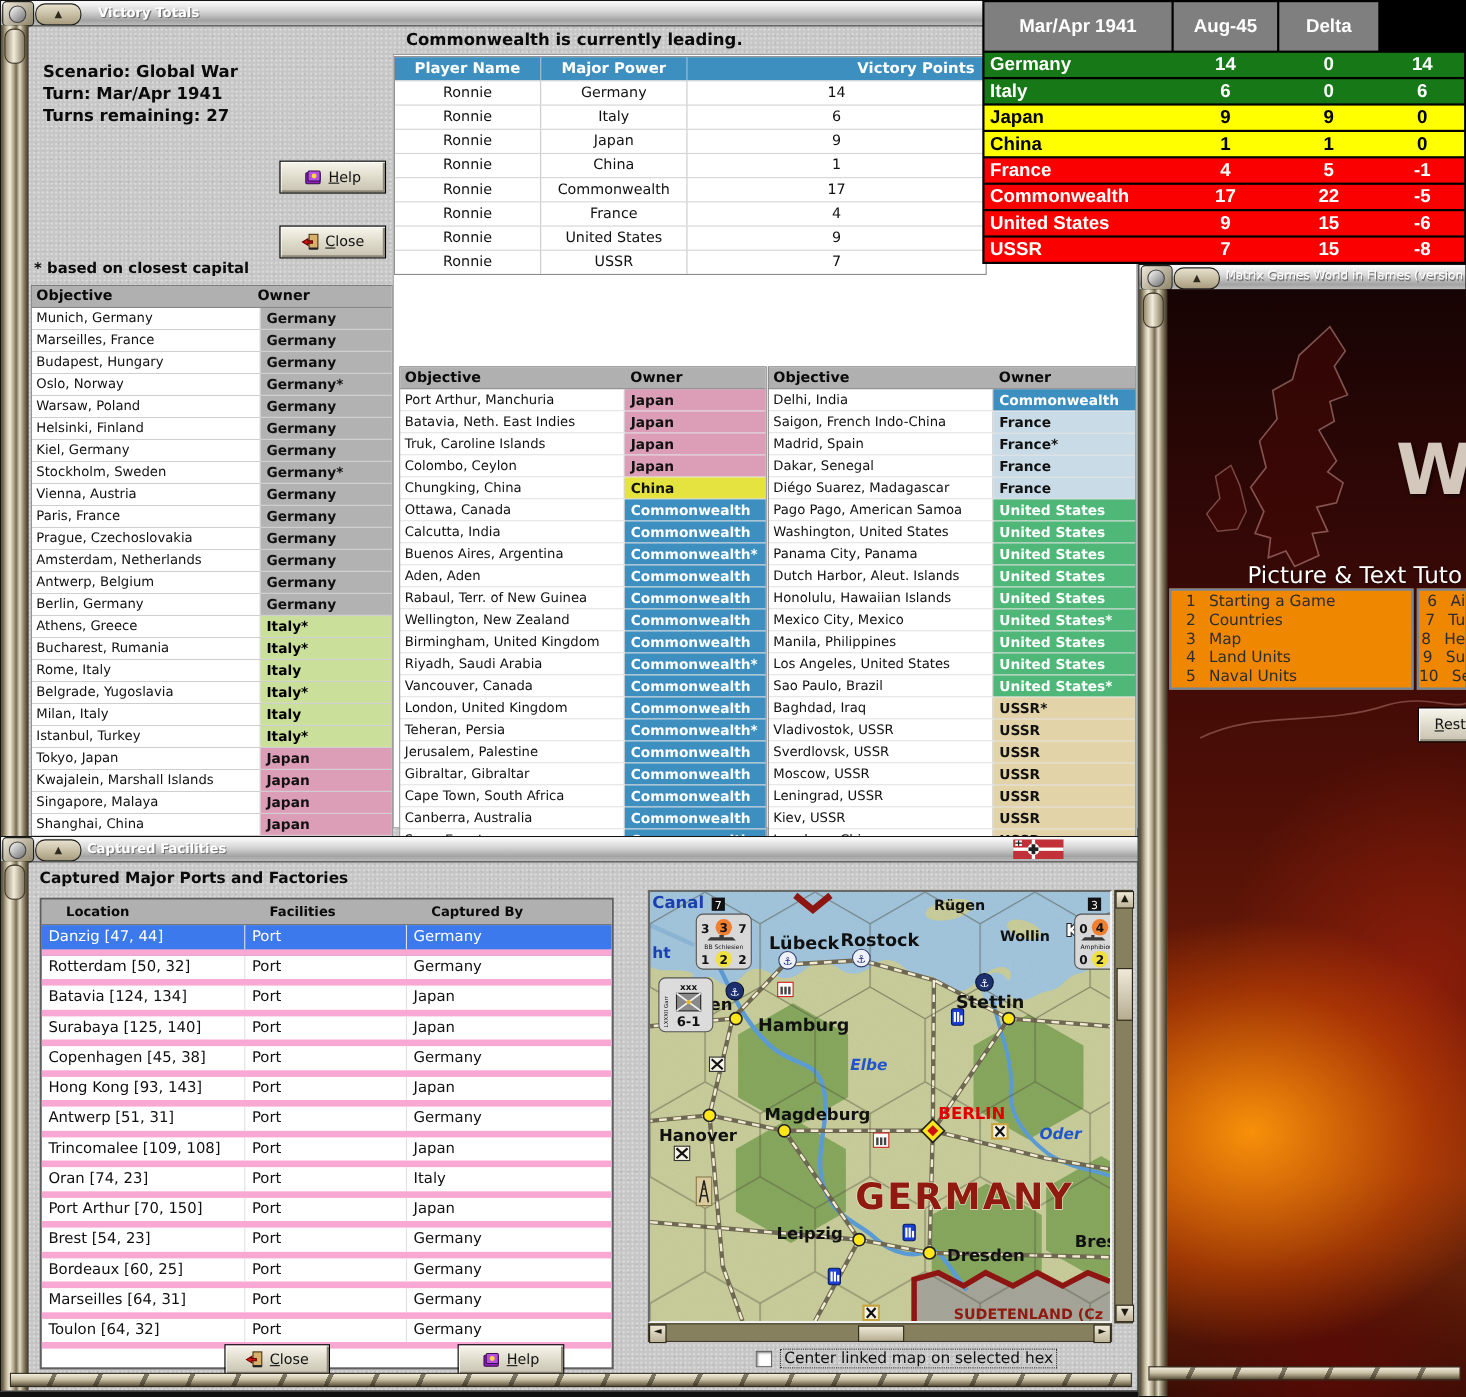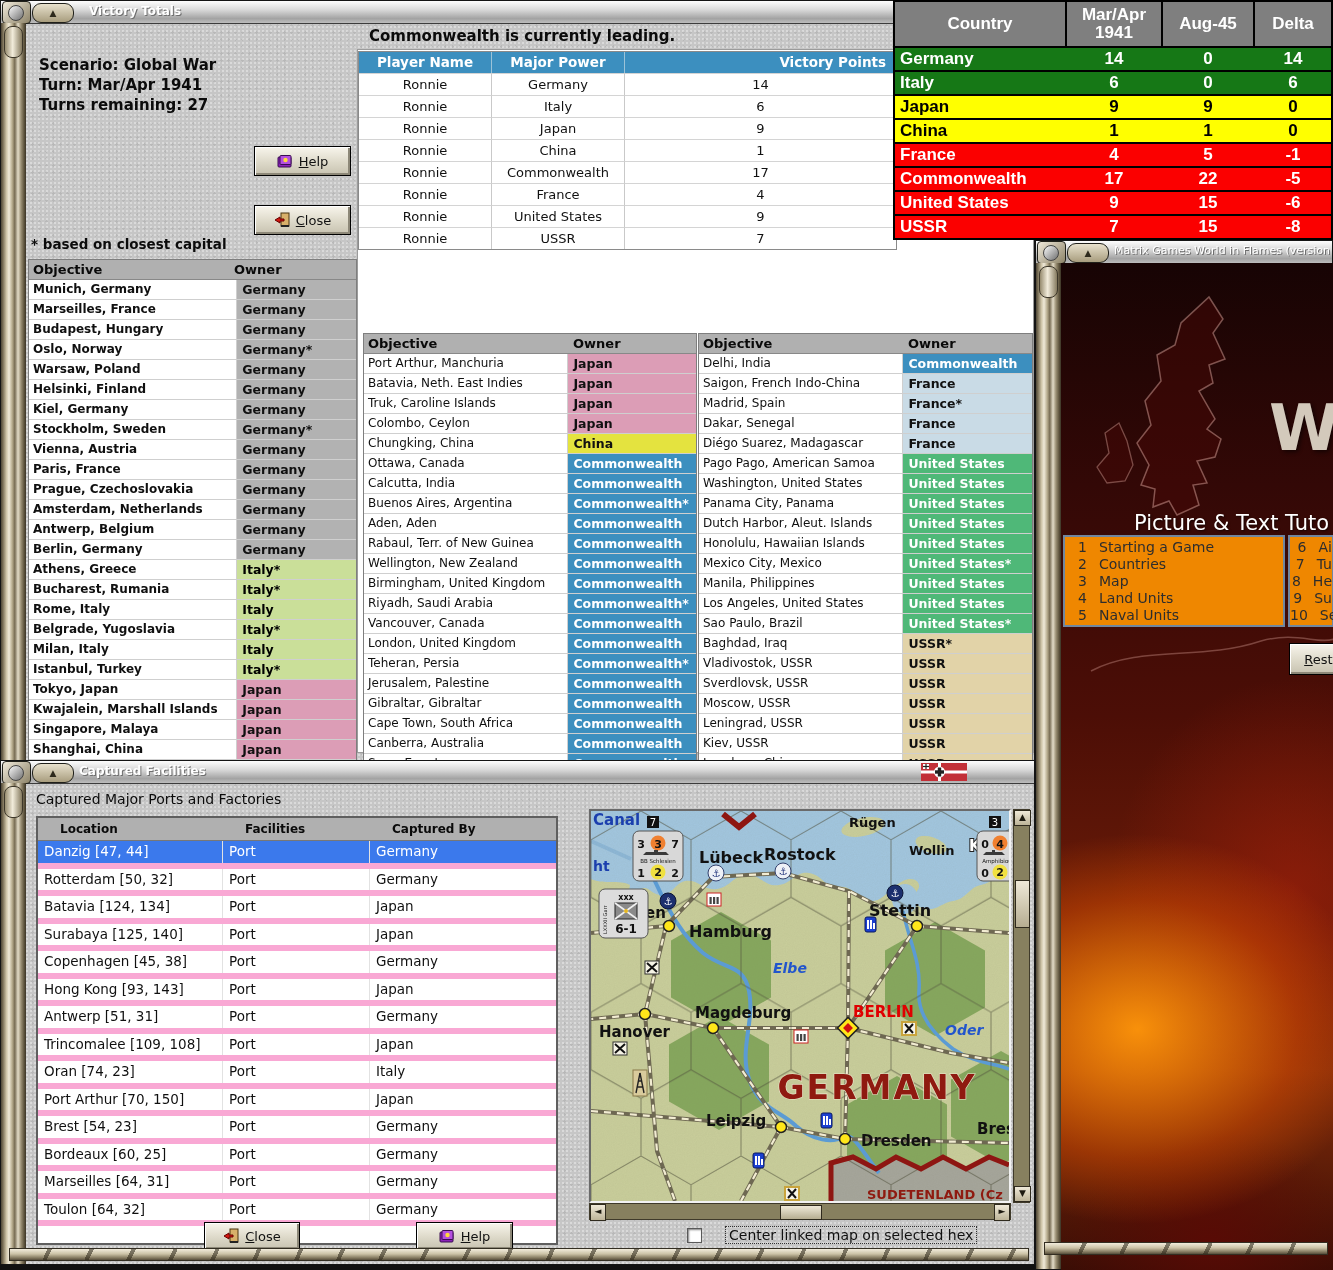--- a/index.html
+++ b/index.html
@@ -57,21 +57,21 @@
   .vic-row>div{height:21px;line-height:21px;font-size:13px;color:#111;text-align:center;
        border-right:1px solid #c9c9c9;border-top:1px solid #d4d4d4;}
   .vic-row>div:last-child{border-right:none;}
   
   .obj-table{position:absolute;border:1px solid #7e7e7e;background:#fff;box-sizing:border-box;}
   .obj-head{display:flex;background:#b0b0b0;height:19px;border-bottom:1px solid #888;}
   .obj-head span{font-size:13px;font-weight:bold;color:#0a0a0a;line-height:19px;padding-left:4px;}
   .obj-row{display:flex;height:19px;border-bottom:1px solid #cfcfcf;}
   .obj-name{font-size:12px;color:#101010;line-height:19px;padding-left:4px;white-space:nowrap;overflow:hidden;background:#fff;border-right:1px solid #cfcfcf;box-sizing:border-box;}
   .obj-owner{font-size:12.5px;font-weight:bold;line-height:19px;padding-left:5px;white-space:nowrap;overflow:hidden;box-sizing:border-box;}
-  .ot-left{left:27px;top:258px;width:329px;}  .ot-left .obj-name{width:223px;font-weight:bold;}  .ot-left .obj-head span:first-child{width:197px;} .ot-left .obj-owner{width:127px;}
+  .ot-left{left:27px;top:258px;width:329px;}  .ot-left .obj-name{width:223px;}  .ot-left .obj-head span:first-child{width:197px;} .ot-left .obj-owner{width:127px;}
   .ot-mid{left:362px;top:332px;width:334px;}  .ot-mid .obj-name{width:205px;}   .ot-mid .obj-head span:first-child{width:201px;}  .ot-mid .obj-owner{width:128px;}
   .ot-right{left:697px;top:332px;width:335px;}.ot-right .obj-name{width:205px;} .ot-right .obj-head span:first-child{width:201px;} .ot-right .obj-owner{width:129px;}
   .t-germany{background:#b2b2b2;color:#111}
   .t-italy{background:#cadf99;color:#000000}
   .t-japan{background:#dc9db6;color:#111}
   .t-china{background:#e4e33f;color:#111}
   .t-commonwealth{background:#3c8fbf;color:#fff}
   .t-france{background:#c9dbe6;color:#111}
   .t-united-states{background:#4fb878;color:#fff}
   .t-ussr{background:#e2d3a8;color:#111}
@@ -95,38 +95,38 @@
         linear-gradient(180deg,#170404 0%,#330806 22%,#4c0e06 45%,#6b1c08 66%,#832d0a 80%,#3a0d05 100%);}
   .big-wo{position:absolute;left:208px;top:128px;font-size:64px;font-weight:bold;color:#e2dacb;opacity:.92;
       letter-spacing:1px;text-shadow:2px 2px 4px rgba(0,0,0,.6);white-space:nowrap;}
   .tut-heading{position:absolute;left:73px;top:248px;width:230px;font-size:21px;color:#fff;white-space:nowrap;
       text-shadow:1px 1px 2px rgba(0,0,0,.6);}
   .tut-panel{position:absolute;top:272px;height:92px;background:#ef8700;border:2px solid #7187a0;box-sizing:border-box;padding-top:2px;}
   .tut-item{display:flex;height:17px;line-height:17px;font-size:14px;color:#2d2d2d;cursor:pointer;}
   .tut-item .num{width:22px;text-align:right;margin-right:12px;}
   .btn-restore{left:228px;top:380px;width:70px;height:30px;}
   
-  .cap-heading{position:absolute;left:35px;top:30px;font-size:14px;font-weight:normal;color:#0b0b0b;}
+  .cap-heading{position:absolute;left:35px;top:30px;font-size:14px;font-weight:bold;color:#0b0b0b;}
   .cap-table{position:absolute;left:35px;top:55px;width:518px;height:425px;background:#fff;border:2px solid #5f5f5f;box-sizing:content-box;}
   .cap-head{display:flex;height:22px;background:#b0b0b0;border-bottom:1px solid #777;}
   .cap-head span{font-size:12px;font-weight:bold;color:#0a0a0a;line-height:22px;padding-left:22px;box-sizing:border-box;}
   .cap-row{display:flex;height:21.5px;border-bottom:6px solid #f9a8d4;cursor:pointer;}
   .cap-row span{font-size:13.5px;color:#101010;line-height:21.5px;padding-left:6px;box-sizing:border-box;white-space:nowrap;overflow:hidden;border-right:1px solid #e2e2e2;}
   .c1{width:185px;} .c2{width:147px;} .c3{width:186px;border-right:none!important;}
   .cap-row.sel{background:#3b79ec;}
   .cap-row.sel span{color:#fff;}
   .map-frame{position:absolute;left:588px;top:48px;width:422px;height:394px;box-sizing:border-box;
       border:2px solid;border-color:#6a6a6a #f2f2f2 #f2f2f2 #6a6a6a;background:#ccd19e;}
   .flag{position:absolute;left:920px;top:2px;width:46px;height:18px;}
   
   .sb{position:absolute;background:#87805f;border:1px solid #3f3a2a;box-sizing:border-box;}
   .sb .arrow{position:absolute;background:linear-gradient(180deg,#efe9d8,#bdb498);border:1px solid #2f2a1d;
       color:#1d1a10;font-size:9px;line-height:13px;text-align:center;}
   .sb .thumb{position:absolute;background:linear-gradient(180deg,#efe9d8,#b6ad91);border:1px solid #2f2a1d;}
-  .cb-row{position:absolute;display:flex;align-items:center;gap:24px;}
+  .cb-row{position:absolute;display:flex;align-items:center;gap:8px;}
   .cb-label{font-size:14px;color:#111;outline:1px dotted #333;padding:0 3px;}
   svg text{font-family:"DejaVu Sans",sans-serif;}
 </style>
 </head>
 <body>
 
 <div class="page">
 
   <div class="win" style="left:0;top:0;width:1035px;height:762px;">
     <div class="titlebar">
@@ -583,21 +583,20 @@
           <div class="obj-row">
             <span class="obj-name">Lanchow, China</span>
             <span class="obj-owner t-ussr">USSR</span>
           </div>
         </div>
     </div>
   </div>
 
   <div class="cmp">
     <div class="cmp-row cmp-head">
-      <div>Country</div>
       <div>Mar/Apr 1941</div>
       <div>Aug-45</div>
       <div>Delta</div>
     </div>
     <div style="display:contents;">
       
     
         <div class="cmp-row t-green">
           <div>Germany</div>
           <div>14</div>

